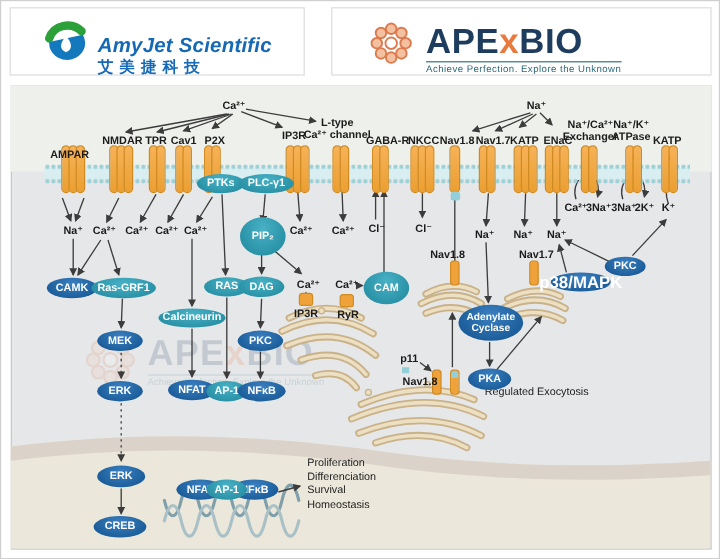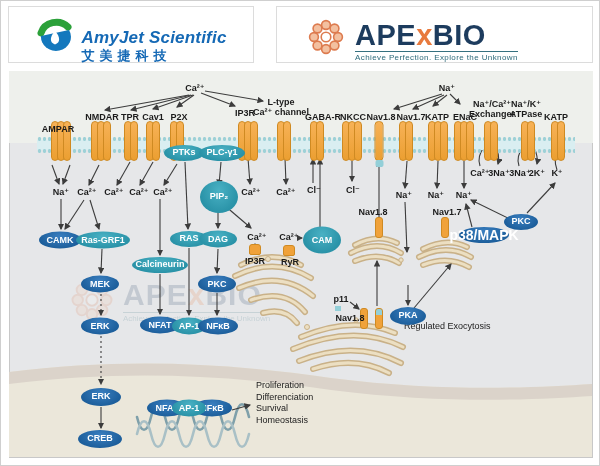--- a/index.html
+++ b/index.html
@@ -367,20 +367,21 @@
   <div class="node dk" style="left:159px;top:324px;width:40px;height:17px">NFAT</div>
   <div class="node tl" style="left:188px;top:325px;width:34px;height:17px">AP-1</div>
   <div class="node dk" style="left:217px;top:325px;width:40px;height:17px">NFκB</div>
   <div class="node tl" style="left:183px;top:152px;width:40px;height:16px">PTKs</div>
   <div class="node tl" style="left:221px;top:152px;width:46px;height:16px">PLC-γ1</div>
   <div class="node tl" style="left:218px;top:196px;width:38px;height:32px">PIP₂</div>
   <div class="node tl" style="left:188px;top:238px;width:38px;height:16px">RAS</div>
   <div class="node tl" style="left:217px;top:238px;width:38px;height:17px">DAG</div>
   <div class="node dk" style="left:216px;top:283px;width:38px;height:17px">PKC</div>
   <div class="node tl" style="left:321px;top:239px;width:38px;height:27px">CAM</div>
+  <div class="node dk" style="left:408px;top:268px;width:54px;height:30px;font-size:8.5px">Adenylate Cyclase</div>
   <div class="node dk" style="left:407px;top:315px;width:36px;height:18px">PKA</div>
   <div class="node dk" style="left:483px;top:234px;width:50px;height:16px;font-size:14px">p38/MAPK</div>
   <div class="node dk" style="left:520px;top:221px;width:34px;height:16px">PKC</div>
   <div class="node dk" style="left:166px;top:407px;width:40px;height:17px">NFAT</div>
   <div class="node dk" style="left:211px;top:407px;width:40px;height:17px">NFκB</div>
   <div class="node tl" style="left:188px;top:407px;width:34px;height:17px">AP-1</div>
 
   <div id="outputs">
     <div>Proliferation</div>
     <div>Differenciation</div>

